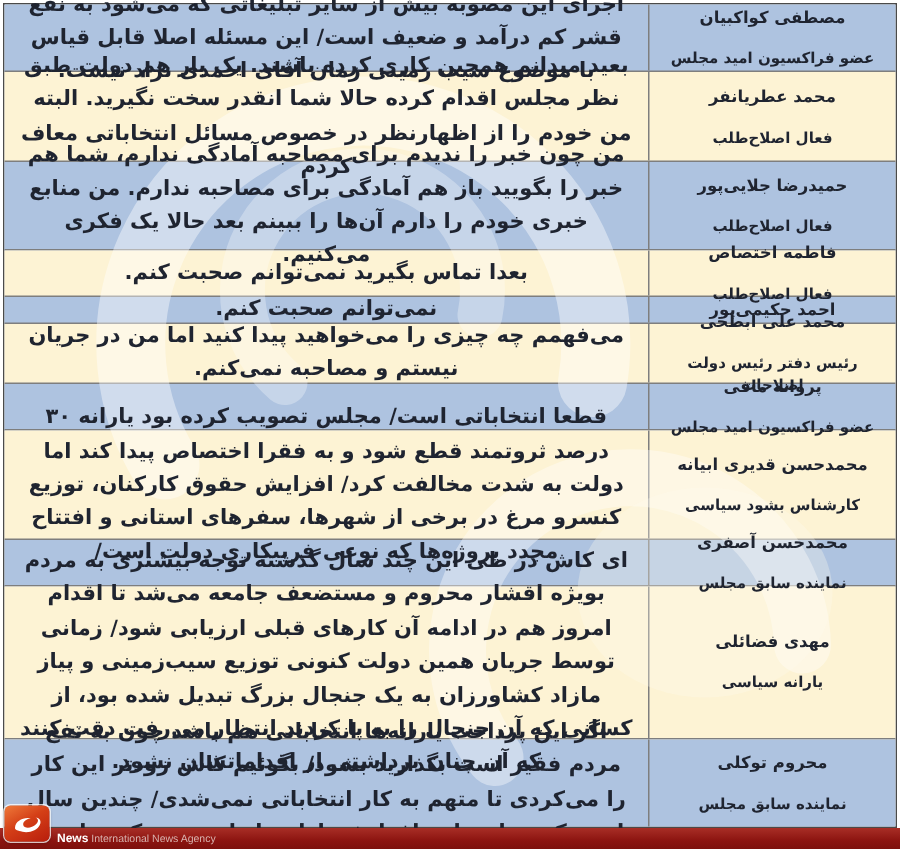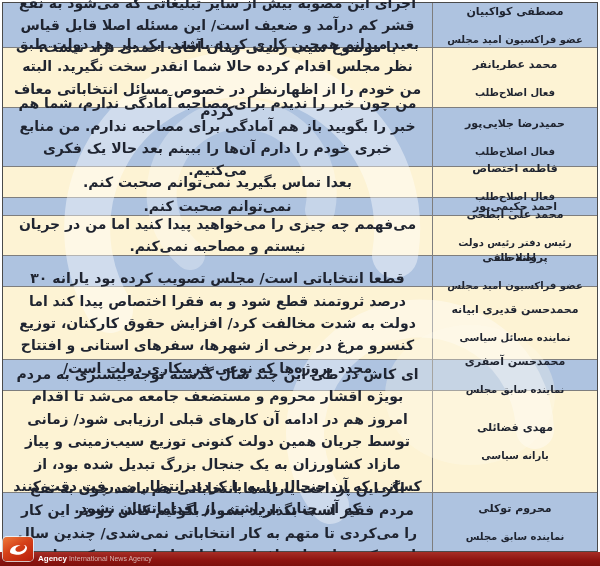--- a/index.html
+++ b/index.html
@@ -106,21 +106,21 @@
       </div>
       <div class="row blue">
         <div class="cell name-cell">
           <div class="txt person-name">پروانه مافی</div>
           <div class="txt person-title">عضو فراکسیون امید مجلس</div>
         </div>
       </div>
       <div class="row cream">
         <div class="cell name-cell">
           <div class="txt person-name">محمدحسن قدیری ابیانه</div>
-          <div class="txt person-title">نماینده مسائل سیاسی</div>
+          <div class="txt person-title">کارشناس بشود سیاسی</div>
         </div>
         <div class="cell quote-cell">
           <div class="txt quote-text">قطعا انتخاباتی است/ مجلس تصویب کرده بود یارانه ۳۰ درصد ثروتمند قطع شود و به فقرا اختصاص پیدا کند اما دولت به شدت مخالفت کرد/ افزایش حقوق کارکنان، توزیع کنسرو مرغ در برخی از شهرها، سفرهای استانی و افتتاح مجدد پروژه‌ها که نوعی فریبکاری دولت است/</div>
         </div>
       </div>
       <div class="row blue">
         <div class="cell name-cell">
           <div class="txt person-name">محمدحسن آصفری</div>
           <div class="txt person-title">نماینده سابق مجلس</div>
         </div>
@@ -147,21 +147,21 @@
 
   <svg class="wm" viewBox="0 0 600 552" xmlns="http://www.w3.org/2000/svg">
     <path d="M 110 310 A 155 155 0 1 1 395 255" fill="none" stroke="rgba(255,255,255,0.42)" stroke-width="46" stroke-linecap="round"></path>
     <path d="M 190 255 A 80 80 0 1 1 320 210" fill="none" stroke="rgba(255,255,255,0.30)" stroke-width="30" stroke-linecap="round"></path>
     <path d="M 330 505 A 115 115 0 1 1 535 430" fill="none" stroke="rgba(255,255,255,0.38)" stroke-width="38" stroke-linecap="round"></path>
     <ellipse cx="470" cy="395" rx="85" ry="70" fill="rgba(255,252,240,0.30)"></ellipse>
   </svg>
 
   <div class="footer-bar">
     <div class="brand-text">
-      <span class="brand-bold">Agency</span><span class="brand-rest">International News Agency</span>
+      <span class="brand-bold">News</span><span class="brand-rest">International News Agency</span>
     </div>
   </div>
 
   <div class="nasim-logo">
     <svg width="22" height="17" viewBox="0 0 22 17">
       <path d="M3 11 C3 6 9 3.5 13.5 4.5 C11 5 8 6.5 8.5 9 C9 11.5 14 11.5 17 8.5
                C19.5 6 18 4.5 16.5 4 C19 4 21 6 19.5 9 C18 12.5 12.5 14.5 8 13.5
                C4.8 12.8 3 12.3 3 11 Z" fill="#ffffff"></path>
     </svg>
   </div>

